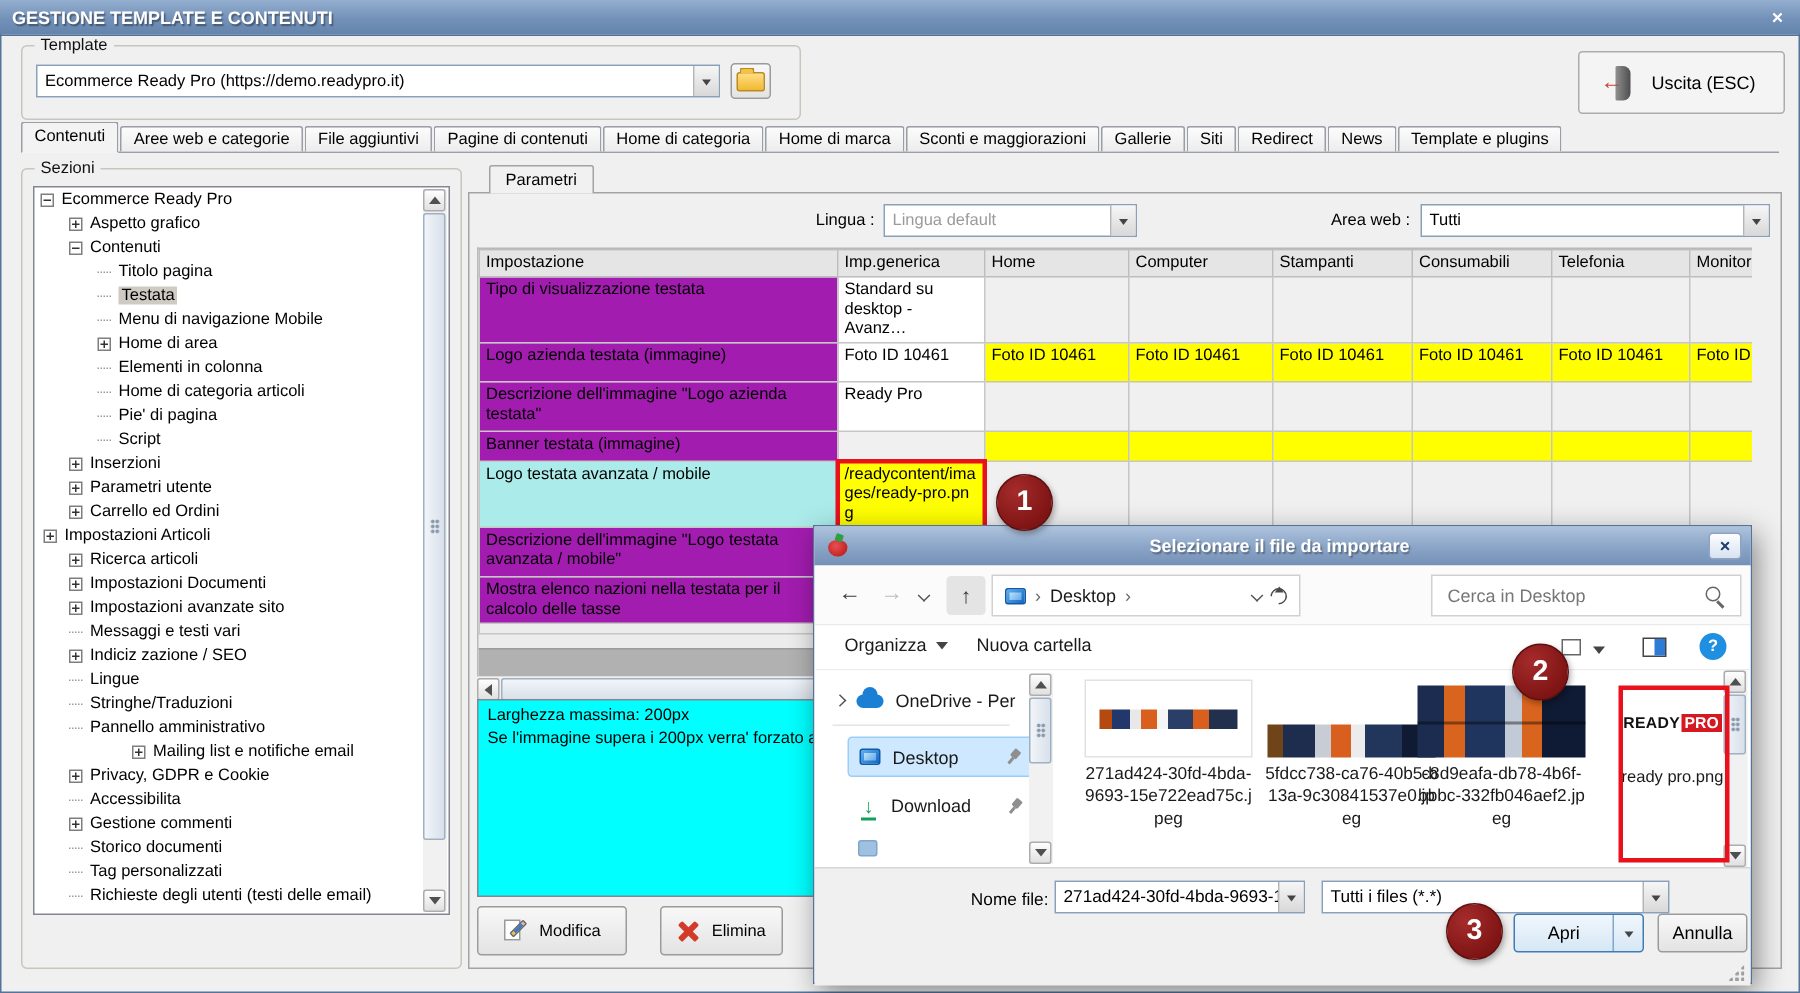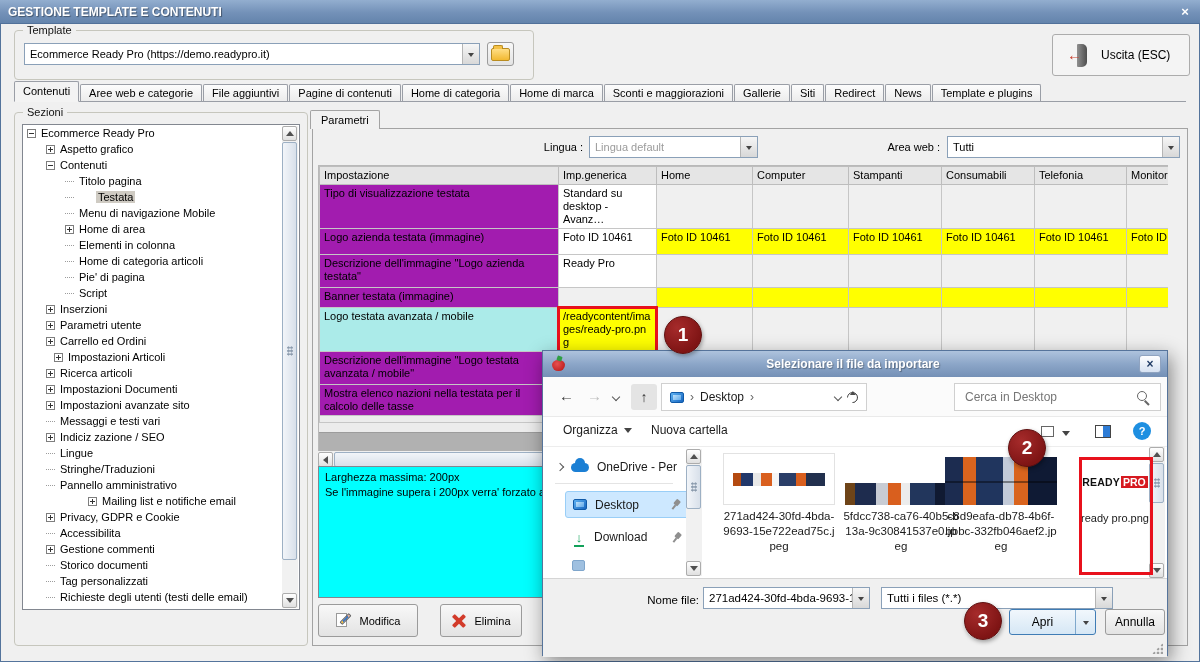--- a/index.html
+++ b/index.html
@@ -60,21 +60,21 @@
   .thumbv{position:absolute;left:0;width:15px;border:1px solid #9DB0C4;background:linear-gradient(90deg,#F2F5F9,#D8E0EA);border-radius:2px;}
   .thumbv::after{content:'';position:absolute;left:4px;top:50%;margin-top:-5px;width:6px;height:10px;
     background:radial-gradient(circle,#8A9AAC 1px,transparent 1.5px) 0 0/3px 3.3px;}
   .tree-sb{right:1px;top:1px;bottom:1px;}
   .tree-sb .thumbv{top:16px;bottom:48px;}
   .hscroll{position:absolute;left:318px;top:452px;width:850px;height:16px;background:#F1F1F1;}
   .hscroll .sbbtn{top:0;}
   .hthumb{position:absolute;left:16px;top:0;width:470px;height:15px;border:1px solid #9DB0C4;background:linear-gradient(#F2F5F9,#D8E0EA);border-radius:2px;}
   
   .rpanel{position:absolute;left:312px;top:128px;width:876px;height:518px;border:1px solid #A3A3A3;background:#F0F0F0;}
-  .ptabel{position:absolute;left:310px;top:110px;height:19px;line-height:18px;padding:0 10px;font-size:11px;
+  .ptabel{position:absolute;left:326px;top:110px;height:19px;line-height:18px;padding:0 10px;font-size:11px;
     background:#F1F1F1;border:1px solid #A3A3A3;border-bottom:none;border-radius:2px 2px 0 0;z-index:3;}
   .flabel{position:absolute;font-size:11px;height:20px;line-height:20px;color:#000;}
   .lab-lingua{left:500px;top:137px;width:83px;text-align:right;}
   .cmb-lingua{left:589px;top:136px;width:169px;}
   .lab-area{left:850px;top:137px;width:90px;text-align:right;}
   .cmb-area{left:947px;top:136px;width:233px;}
   
   .tablewrap{position:absolute;left:318px;top:165px;width:850px;height:286px;overflow:hidden;background:#ECECEC;
     border-left:1px solid #B9B9B9;border-top:1px solid #B9B9B9;}
   table.ptable{border-collapse:collapse;table-layout:fixed;width:903px;}
@@ -268,21 +268,21 @@
           <span>Aspetto grafico</span>
         </div>
         <div class="titem" style="padding-left: 23px;">
           <span class="exp"></span>
           <span>Contenuti</span>
         </div>
         <div class="titem" style="padding-left: 42px;">
           <span class="stub"></span>
           <span>Titolo pagina</span>
         </div>
-        <div class="titem" style="padding-left: 42px; gap: 17px;">
+        <div class="titem" style="padding-left: 42px;">
           <span class="stub"></span>
           <span class="tsel">Testata</span>
         </div>
         <div class="titem" style="padding-left: 42px;">
           <span class="stub"></span>
           <span>Menu di navigazione Mobile</span>
         </div>
         <div class="titem" style="padding-left: 42px;">
           <span class="exp plus"></span>
           <span>Home di area</span>
@@ -308,21 +308,21 @@
           <span>Inserzioni</span>
         </div>
         <div class="titem" style="padding-left: 23px;">
           <span class="exp plus"></span>
           <span>Parametri utente</span>
         </div>
         <div class="titem" style="padding-left: 23px;">
           <span class="exp plus"></span>
           <span>Carrello ed Ordini</span>
         </div>
-        <div class="titem" style="padding-left: 31px;">
+        <div class="titem" style="padding-left: 6px;">
           <span class="exp plus"></span>
           <span>Impostazioni Articoli</span>
         </div>
         <div class="titem" style="padding-left: 23px;">
           <span class="exp plus"></span>
           <span>Ricerca articoli</span>
         </div>
         <div class="titem" style="padding-left: 23px;">
           <span class="exp plus"></span>
           <span>Impostazioni Documenti</span>

